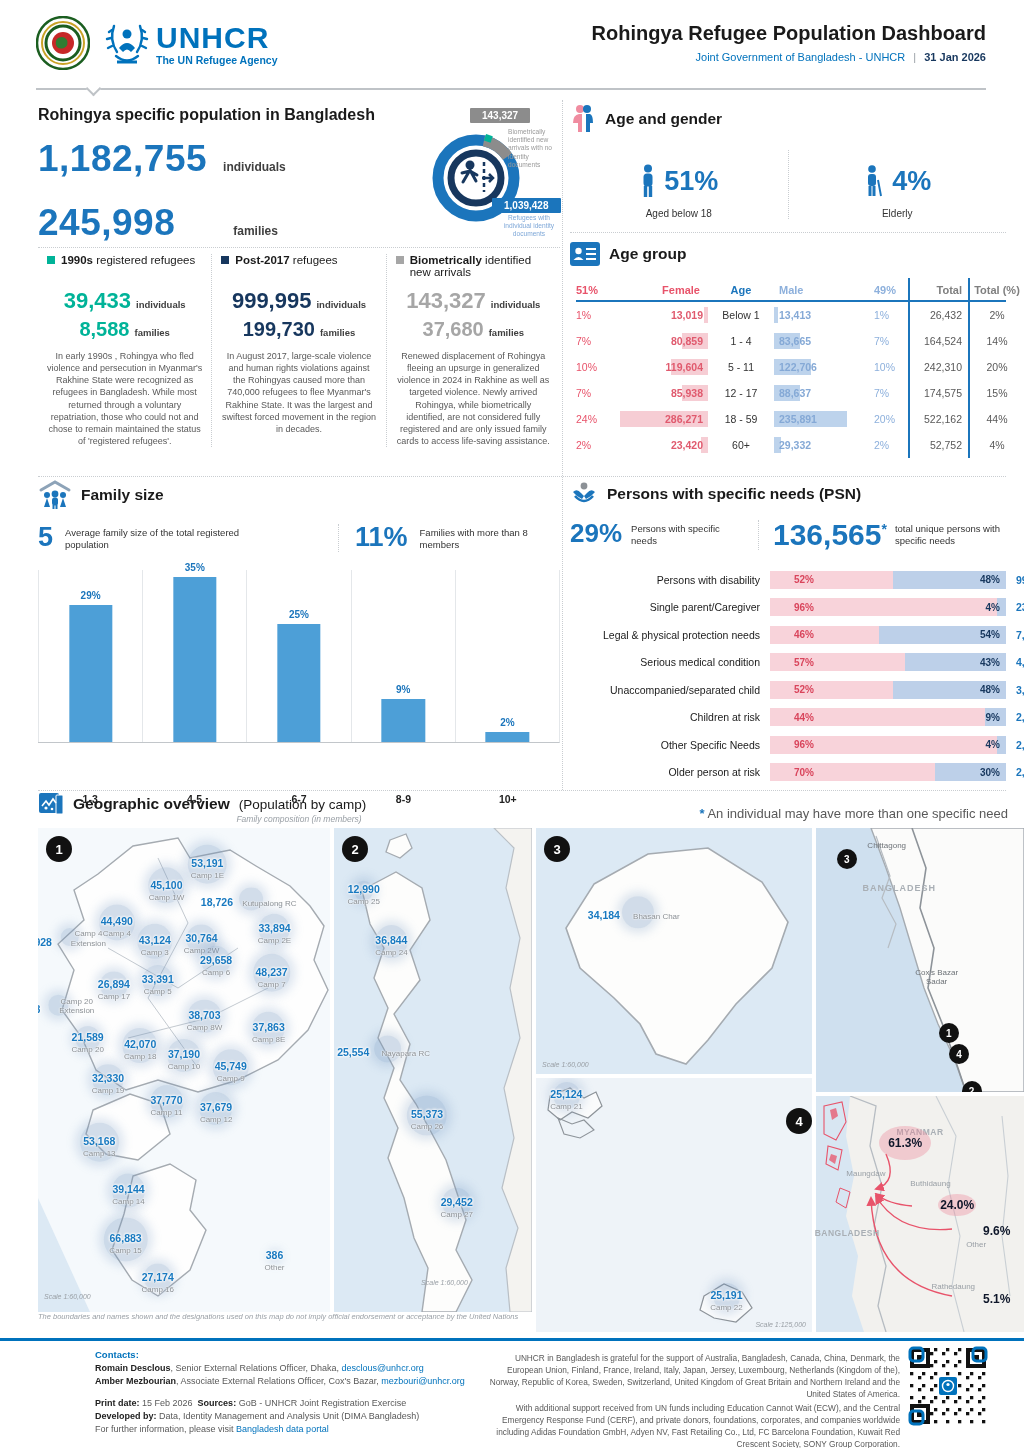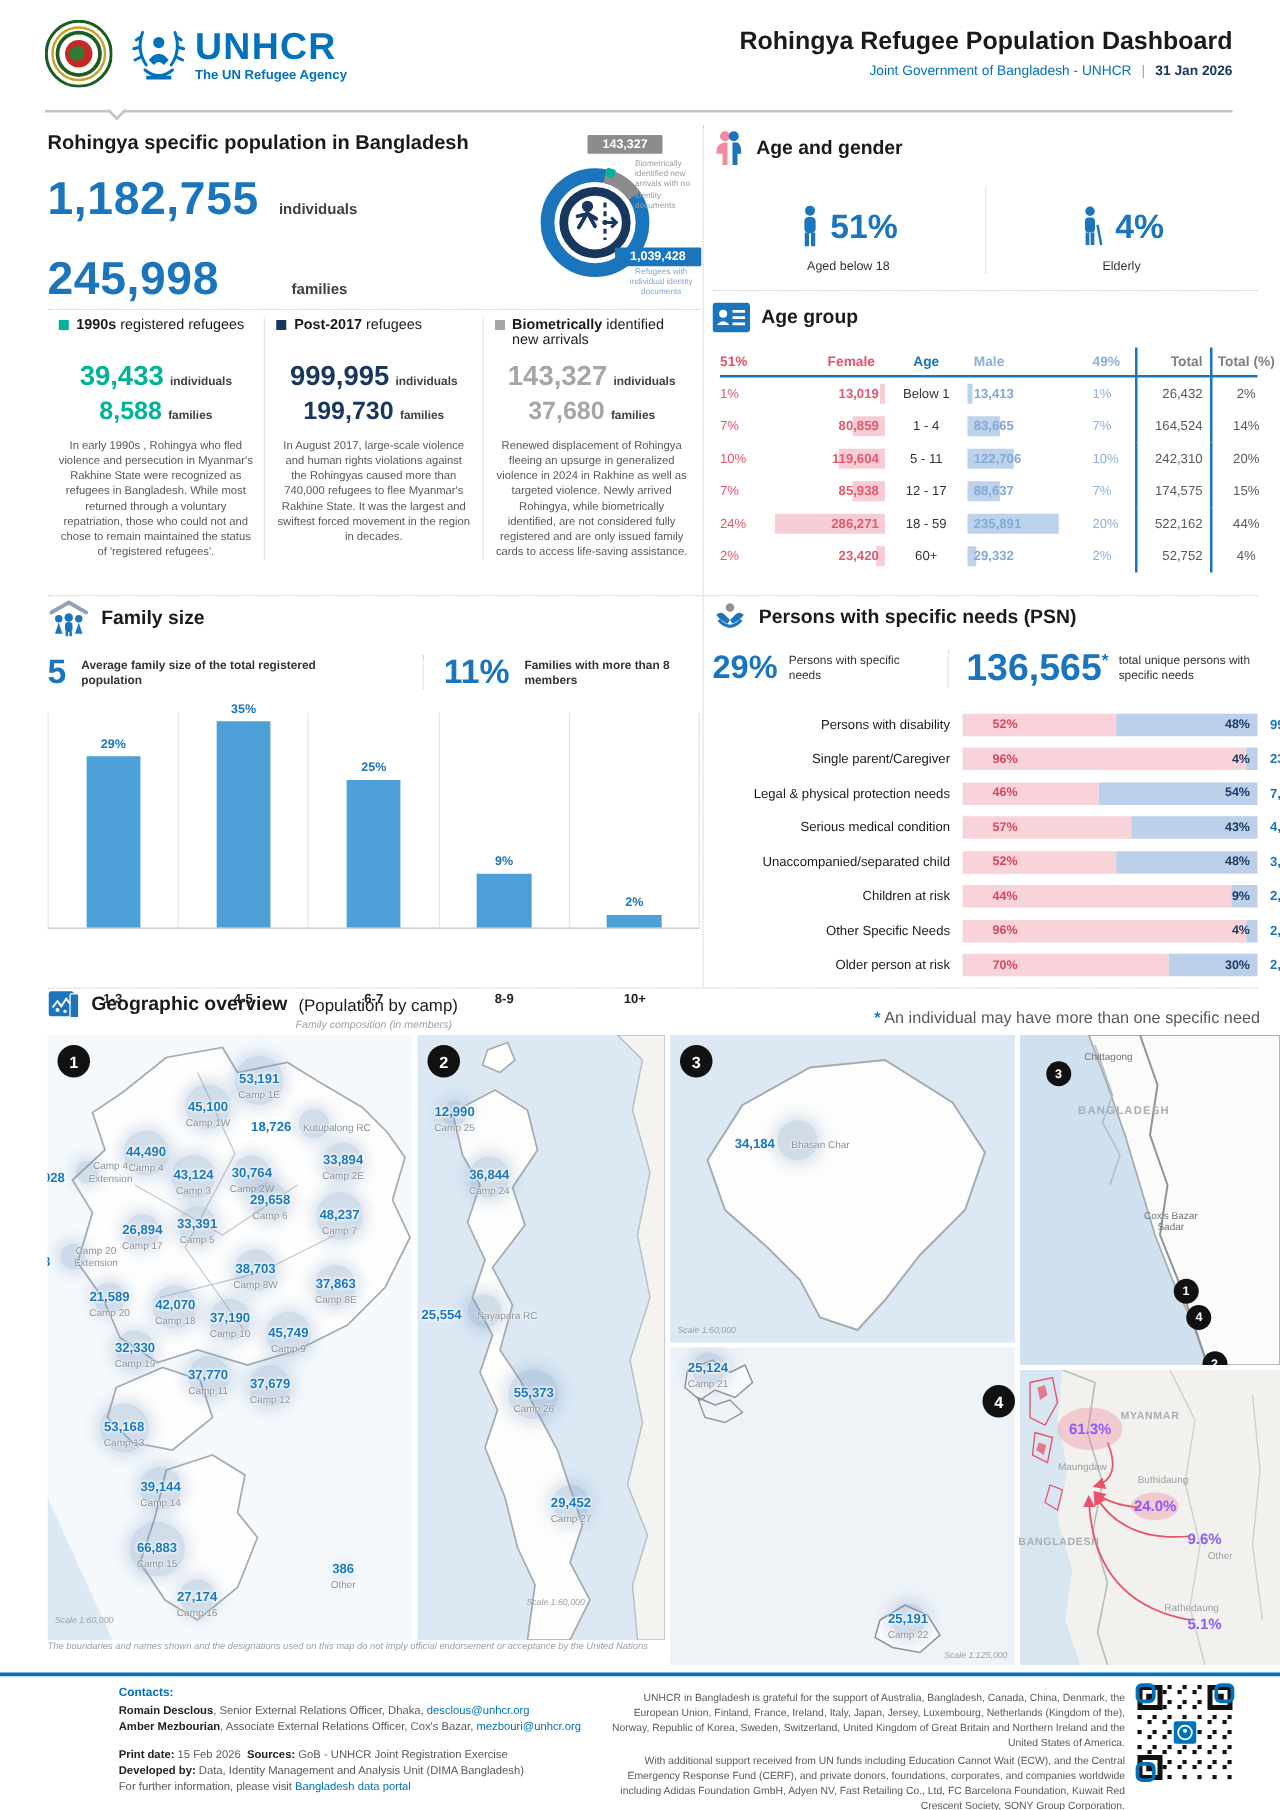--- a/index.html
+++ b/index.html
@@ -78,21 +78,21 @@
   .ag-tp{text-align:center;color:#595959;border-left:2px solid #1B75BC;height:26px;line-height:26px;}
   .ag-head .h-t.bl{border-left:2px solid #1B75BC;height:24px;line-height:24px;padding-right:6px;}
   .ag-head .h-tp{border-left:2px solid #1B75BC;height:24px;line-height:24px;text-align:center;color:#7f7f7f;}
   
   .fam{position:absolute;left:38px;top:480px;width:522px;}
   .fam-stats{display:flex;margin-top:14px;}
   .fam-stat{display:flex;gap:12px;align-items:flex-start;}
   .fam-stat.s1{width:300px;}
   .fam-stat.s2{flex:1;border-left:1.5px dotted #c9cdd1;padding-left:16px;}
   .fam-big{font-size:27px;font-weight:bold;color:#1B75BC;line-height:1;}
-  .fam-cap{font-size:9.5px;color:#333;line-height:1.3;max-width:190px;padding-top:3px;font-weight:bold;}
+  .fam-cap{font-size:9.5px;color:#333;line-height:1.3;max-width:190px;padding-top:3px;}
   .fam-chart{margin-top:18px;}
   .fam-cols{display:flex;align-items:flex-end;height:172px;border-bottom:1px solid #c2c6ca;border-right:1px solid #e4e7ea;}
   .fam-col{flex:1;position:relative;height:100%;border-left:1px solid #e4e7ea;}
   .fam-bar{position:absolute;bottom:0;left:50%;transform:translateX(-50%);width:42%;background:#4D9FD7;}
   .fam-v{position:absolute;left:50%;transform:translateX(-50%);font-size:10px;font-weight:bold;color:#1B75BC;}
   .fam-cats{display:flex;margin-top:5px;}
   .fam-cat{flex:1;text-align:center;font-size:10.5px;font-weight:bold;color:#222;margin-top:45px;}
   .fam-xlb{text-align:center;font-size:8.5px;color:#9aa0a6;font-style:italic;margin-top:9px;}
   
   .psn{position:absolute;left:570px;top:480px;width:438px;}
@@ -133,21 +133,21 @@
   .legend-t{font-size:10px;font-weight:bold;color:#1B75BC;margin-bottom:8px;}
   .legend-it{display:flex;align-items:center;gap:9px;font-size:9px;color:#555;margin-bottom:9px;}
   .lg-circle{width:15px;height:15px;border-radius:50%;background:#2E86C9;}
   .lg-rect{width:18px;height:11px;background:#fff;border:1.7px solid #555;}
   .lg-water{width:13px;height:13px;background:#BBD7EE;}
   .loc-lb{position:absolute;font-size:8px;color:#6d7277;z-index:2;transform:translate(-50%,0);text-align:center;}
   .loc-lb.caps{font-weight:bold;color:#A9AFB5;letter-spacing:1px;font-size:9px;}
   .loc-lb.wrapped{width:44px;white-space:normal;}
   .my-lb{position:absolute;font-size:8px;color:#9aa0a6;z-index:2;transform:translate(-50%,0);}
   .my-lb.caps{font-weight:bold;color:#A9AFB5;letter-spacing:.5px;font-size:8.5px;}
-  .my-pct{position:absolute;z-index:3;transform:translate(-50%,-50%);font-size:12px;font-weight:bold;color:#8b5cf6;}
+  .my-pct{position:absolute;z-index:3;transform:translate(-50%,-50%);font-size:12px;font-weight:bold;color:#0f172a;margin-left:33px;}
   .my-pct .ell{position:absolute;left:50%;top:50%;transform:translate(-50%,-50%);border-radius:50%;background:rgba(238,130,150,.35);z-index:-1;}
   
   .foot-rule{position:absolute;left:0;right:0;top:1338px;border-top:3px solid #0072BC;}
   .contacts{position:absolute;left:95px;top:1348px;width:380px;font-size:9px;color:#595959;line-height:1.45;}
   .contacts .ct{color:#0072BC;font-weight:bold;font-size:9.5px;}
   .contacts b{color:#222;}
   .contacts .mail,.contacts .link{color:#0072BC;text-decoration:none;}
   .thanks{position:absolute;left:480px;top:1352px;width:420px;text-align:right;font-size:8.3px;color:#595959;line-height:1.45;}
   .qr{position:absolute;left:908px;top:1346px;width:80px;height:80px;}
 </style>

